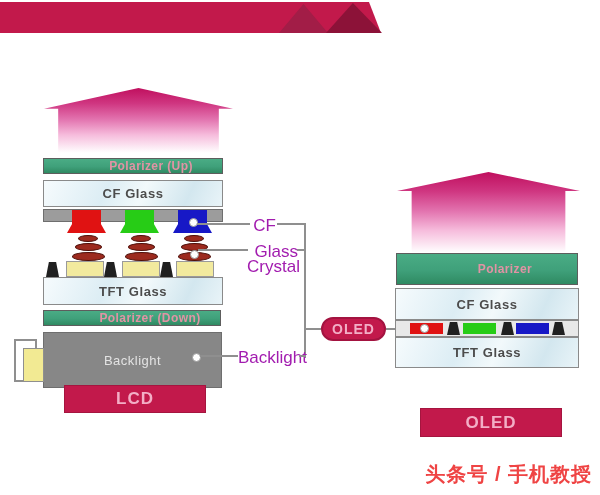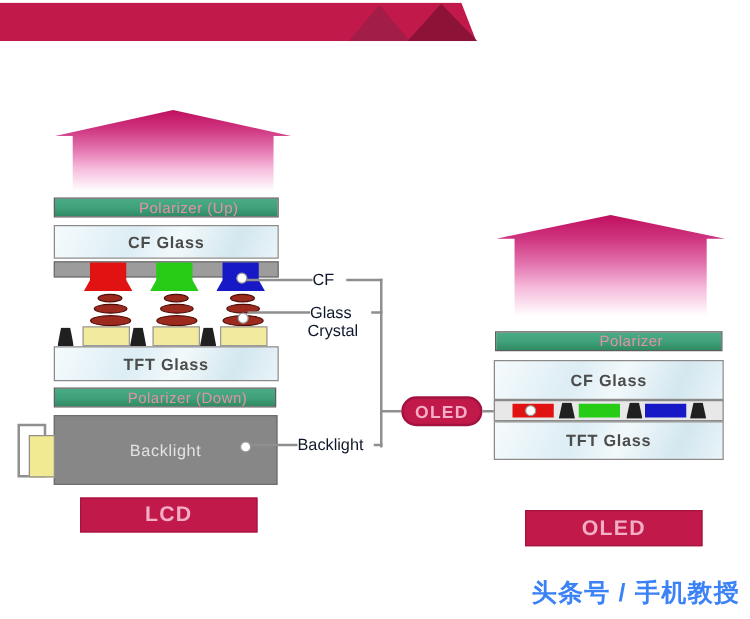--- a/index.html
+++ b/index.html
@@ -22,21 +22,21 @@
 
   
   .arrow{background:linear-gradient(180deg,#c00f5e 0%,#cf3580 22%,#e272ae 45%,#f6bcdc 68%,#ffffff 94%);}
   #lcd-arrow{left:44px;top:88px;width:189px;height:69px;
     clip-path:polygon(50% 0,100% 30%,92.5% 30%,92.5% 100%,7.5% 100%,7.5% 30%,0 30%);}
   #oled-arrow{left:397px;top:172px;width:183px;height:86px;
     clip-path:polygon(50% 0,100% 22%,92% 22%,92% 100%,8% 100%,8% 22%,0 22%);}
 
   .green-bar{background:linear-gradient(180deg,#4aac85 0%,var(--polarizer_green) 55%,#2f8a62 100%);
     border:1px solid #5d5d5d;box-sizing:border-box;color:var(--polarizer_text);
-    font-size:12px;font-weight:normal;letter-spacing:.4px;padding-left:36px;}
+    font-size:12px;font-weight:bold;letter-spacing:.4px;padding-left:36px;}
   .glass-bar{background:linear-gradient(115deg,#f6fbfd 0%,#dcedf4 35%,#f2f9fb 55%,#d3e7ef 80%,#e9f4f8 100%);
     border:1px solid #8a8a8a;box-sizing:border-box;color:var(--glass_text);
     font-size:13px;font-weight:bold;letter-spacing:.6px;}
   .crimson-box{background:var(--crimson);color:var(--title_pink);
     font-weight:bold;font-size:17px;letter-spacing:1px;border:1px solid #a5153f;box-sizing:border-box;}
 
   
   #lcd-polarizer-up{left:43px;top:158px;width:180px;height:16px;}
   #lcd-cf-glass{left:43px;top:180px;width:180px;height:27px;}
   #lcd-cf-substrate{left:43px;top:209px;width:180px;height:13px;background:var(--substrate_gray);
@@ -60,27 +60,27 @@
     clip-path:polygon(22% 0,78% 0,100% 100%,0 100%);}
   .tft-block{top:261px;width:38px;height:16px;background:var(--tft_yellow);
     border:1px solid #9a9a9a;box-sizing:border-box;}
 
   #lcd-tft-glass{left:43px;top:277px;width:180px;height:28px;}
   #lcd-polarizer-down{left:43px;top:310px;width:178px;height:16px;}
   #lcd-backlight{left:43px;top:332px;width:179px;height:56px;background:var(--backlight_gray);
     border:1px solid #6e6e6e;box-sizing:border-box;color:#e3e3e3;font-size:13px;letter-spacing:.5px;}
   #lamp-outer{left:14px;top:339px;width:23px;height:43px;background:#ffffff;border:2px solid #8f8f8f;box-sizing:border-box;}
   #lamp-inner{left:23px;top:348px;width:21px;height:34px;background:#f2ea93;border:1px solid #8f8f8f;box-sizing:border-box;}
-  #lcd-caption{left:64px;top:398px;width:142px;height:28px;}
+  #lcd-caption{left:64px;top:385px;width:142px;height:28px;}
 
   
   .hline{height:2px;background:var(--line_gray);}
   .vline{width:2px;background:var(--line_gray);}
   .dot{width:9px;height:9px;border-radius:50%;background:#ffffff;border:1px solid #9a9a9a;box-sizing:border-box;}
-  .callout{font-size:13px;color:#0f172a;text-align:left;}
+  .callout{font-size:17px;color:#a21caf;text-align:right;}
 
   #cf-dot{left:189px;top:218px;}
   #lc-dot{left:190px;top:250px;}
   #bl-dot{left:192px;top:353px;}
   #oled-dot{left:420px;top:324px;}
 
   #cf-line-a{left:197px;top:223px;width:53px;}
   #cf-text{left:250px;top:216px;width:26px;}
   #cf-line-b{left:277px;top:223px;width:29px;}
   #bracket-vline{left:304px;top:223px;height:135px;}
@@ -91,37 +91,37 @@
   #bl-line-a{left:200px;top:355px;width:38px;}
   #bl-text{left:238px;top:348px;width:62px;}
   #bl-line-b{left:299px;top:355px;width:7px;}
   #oled-line-a{left:305px;top:328px;width:16px;}
   #oled-badge{left:321px;top:317px;width:65px;height:24px;border-radius:13px;
     background:var(--crimson);border:2px solid #a31340;box-sizing:border-box;
     color:var(--title_pink);font-size:14px;font-weight:bold;letter-spacing:1px;}
   #oled-line-b{left:386px;top:328px;width:38px;}
 
   
-  #oled-polarizer{left:396px;top:253px;width:182px;height:16px;margin-top:12px;}
+  #oled-polarizer{left:396px;top:253px;width:182px;height:32px;}
   #oled-cf-glass{left:395px;top:288px;width:184px;height:32px;}
   #oled-strip{left:395px;top:320px;width:184px;height:17px;background:#e8e8e8;
     border:1px solid #8a8a8a;box-sizing:border-box;}
   .em-block{top:323px;width:33px;height:11px;}
   #em-red{left:410px;background:var(--filter_red);}
   #em-green{left:463px;background:var(--filter_green);}
   #em-blue{left:516px;background:var(--filter_blue);}
   .em-trap{top:322px;width:13px;height:13px;background:#202020;
     clip-path:polygon(22% 0,78% 0,100% 100%,0 100%);}
   #em-trap-1{left:447px;} #em-trap-2{left:501px;} #em-trap-3{left:552px;}
   #oled-tft-glass{left:395px;top:337px;width:184px;height:31px;}
   #oled-caption{left:420px;top:408px;width:142px;height:29px;}
 
   
   #watermark{left:420px;top:461px;width:172px;text-align:right;font-size:20px;font-weight:bold;
-    color:#3b82f6;letter-spacing:1px;text-shadow:1px 1px 0 #ffffff;}
+    color:#ef4444;letter-spacing:1px;text-shadow:1px 1px 0 #ffffff;}
 </style>
 </head>
 <body>
 
 <div id="canvas">
 
   <div class="abs" id="header-bar"></div>
   <div class="abs" id="header-tri-1"></div>
   <div class="abs" id="header-tri-2"></div>
 

